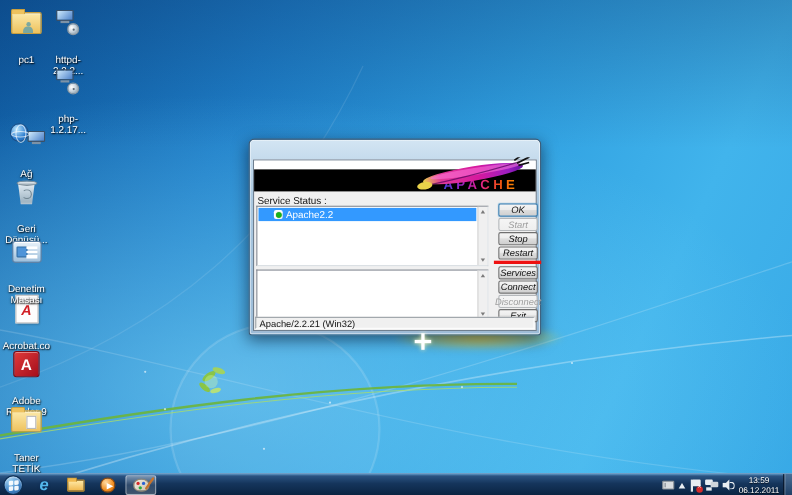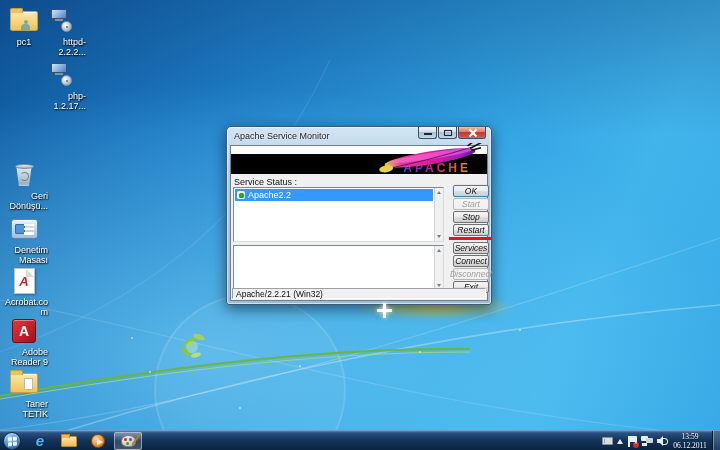--- a/index.html
+++ b/index.html
@@ -11,22 +11,22 @@
       linear-gradient(180deg, rgba(8,42,92,.28), rgba(0,0,0,0) 30%),
       linear-gradient(115deg, #0f5aa0 0%, #1e7ec8 28%, #2f9fe0 55%, #41b4ec 78%, #38a9e6 100%);
   }
   svg.deco { position:absolute; left:0; top:0; z-index:1; pointer-events:none; }
 
   
   .dicon { position:absolute; width:48px; display:flex; flex-direction:column;
     align-items:center; z-index:2; cursor:default; }
   .dicon .art { width:34px; height:30px; position:relative; display:flex;
     align-items:center; justify-content:center; }
-  .dicon .lbl { margin-top:2px; font-size:9px; line-height:9.5px; color:#fff;
-    text-align:right; text-shadow:0 1px 2px rgba(0,0,0,.85), 1px 1px 1px rgba(0,0,0,.6);
+  .dicon .lbl { margin-top:14px; font-size:9px; line-height:9.5px; color:#fff;
+    text-align:center; text-shadow:0 1px 2px rgba(0,0,0,.85), 1px 1px 1px rgba(0,0,0,.6);
     max-width:48px; word-wrap:break-word; }
   
   .folder { width:28px; height:20px; position:relative;
     background:linear-gradient(180deg,#fce9a8,#eec25e); border:1px solid #c99f3e;
     border-radius:2px; box-shadow:inset 0 1px 0 rgba(255,255,255,.7); }
   .folder::before { content:""; position:absolute; left:-1px; top:-4px; width:11px;
     height:4px; background:#eec25e; border:1px solid #c99f3e; border-bottom:none;
     border-radius:2px 2px 0 0; }
   .person { position:absolute; left:10px; top:8px; width:9px; height:10px; }
   .person::before { content:""; position:absolute; left:2.5px; top:0; width:4px;
@@ -142,21 +142,21 @@
   #listbox2 { position:absolute; left:2px; top:99px; width:211px; height:46px; }
   .vscroll { position:absolute; right:0; top:0; bottom:0; width:9px; background:#f0f0f0;
     border-left:1px solid #d4d4d4; }
   .sb-up,.sb-dn { position:absolute; left:1px; width:7px; height:7px; }
   .sb-up { top:1px; } .sb-dn { bottom:1px; }
   .sb-up::after { content:""; position:absolute; left:1px; top:2px;
     border:2.5px solid transparent; border-bottom:3.5px solid #7a7a7a; border-top:none; }
   .sb-dn::after { content:""; position:absolute; left:1px; top:2px;
     border:2.5px solid transparent; border-top:3.5px solid #7a7a7a; border-bottom:none; }
   #svc-row { position:absolute; left:1px; top:1px; right:10px; height:12px;
-    background:#3399ff; display:flex; align-items:center; padding-left:2px; gap:3px; }
+    background:#3399ff; display:flex; align-items:center; padding-left:14px; gap:3px; }
   #svc-dot { width:8px; height:8px; background:#fff; border-radius:2px; position:relative; }
   #svc-dot::after { content:""; position:absolute; left:1.5px; top:1.5px; width:5px; height:5px;
     border-radius:50%; background:#19b219; box-shadow:0 0 1px #0a7a0a; }
   #svc-name { font-size:9px; color:#fff; }
   #statusbar { position:absolute; left:1px; right:1px; bottom:1px; height:11px;
     background:#f0f0f0; border:1px solid; border-color:#9aa0a6 #fdfdfd #fdfdfd #9aa0a6;
     font-size:8.5px; color:#111; padding-left:3px; line-height:10px; }
   .wbtn { position:absolute; left:222px; width:36px; height:12px; font-size:8.5px;
     display:flex; align-items:center; justify-content:center; color:#111;
     background:linear-gradient(180deg,#f4f4f4,#ececec 45%,#dedede 50%,#cfcfcf);
@@ -228,21 +228,21 @@
   .net-ic::after { content:""; position:absolute; right:0; top:2px; width:7px; height:5px;
     background:#cfd6db; border-radius:1px; }
   .spk-ic { position:relative; width:11px; height:10px; }
   .spk-ic::before { content:""; position:absolute; left:0; top:3px; width:3px; height:4px;
     background:#e8eef2; }
   .spk-ic::after { content:""; position:absolute; left:1px; top:0;
     border:5px solid transparent; border-right:5px solid #e8eef2; border-left:none; }
   .spk-ic .wav { position:absolute; right:0; top:1.5px; width:5px; height:7px;
     border:1.5px solid #e8eef2; border-left:none; border-radius:0 5px 5px 0; }
   #clock { position:absolute; right:9px; top:1px; width:42px; text-align:center;
-    color:#fff; font-size:7.5px; line-height:9px; text-shadow:0 1px 1px rgba(0,0,0,.8);font-family:Liberation Serif, serif; }
+    color:#fff; font-size:7.5px; line-height:9px; text-shadow:0 1px 1px rgba(0,0,0,.8); }
   #show-desktop { position:absolute; right:0; top:0; width:8px; height:20px;
     background:linear-gradient(180deg,#4a6f96,#1d3d63); border-left:1px solid #071527;
     box-shadow:inset 1px 0 0 rgba(255,255,255,.35); }
 </style>
 </head>
 <body>
 
 <div id="desktop">
 
   <svg class="deco" width="720" height="450" viewBox="0 0 720 450">
@@ -293,20 +293,30 @@
   <div class="dicon" style="left:38px;top:60px">
     <div class="art">
       <div class="mini-mon" style="left:6px;top:3px">
           <div class="scr"></div>
           <div class="stand"></div>
         </div>
       <div class="cd" style="left:16px;top:15px"></div>
     </div>
     <div class="lbl">php-1.2.17...</div>
   </div>
+  <div class="dicon" style="left:0;top:110px">
+    <div class="art">
+      <div class="mini-mon" style="right:0;top:9px;left:auto">
+          <div class="scr"></div>
+          <div class="stand"></div>
+        </div>
+      <div class="globe" style="left:2px;top:2px"></div>
+    </div>
+    <div class="lbl">Ağ</div>
+  </div>
   <div class="dicon" style="left:0;top:160px">
     <div class="art">
       <div class="bin">
           <div class="body"></div>
           <div class="rim"></div>
           <div class="swirl"></div>
         </div>
     </div>
     <div class="lbl">Geri Dönüşü...</div>
   </div>
@@ -331,34 +341,20 @@
   <div class="dicon" style="left:0;top:368px">
     <div class="art">
         <div class="folder">
           <span class="page-peek"></span>
         </div>
       </div>
     <div class="lbl">Taner TETİK</div>
   </div>
 
   <div id="win">
-    <div id="titlebar">
-      <span id="titletext">Apache Service Monitor</span>
-      <div id="caps">
-        <div class="cap min">
-            <span class="glyph-min"></span>
-          </div>
-        <div class="cap max">
-            <span class="glyph-max"></span>
-          </div>
-        <div class="cap close">
-            <span class="glyph-close"></span>
-          </div>
-      </div>
-    </div>
     <div id="client">
       <div id="banner-white"></div>
       <div id="banner-black">
         <span id="apache-word">APACHE</span>
       </div>
       <svg id="feather" width="112" height="30" viewBox="0 0 112 30">
         <defs>
           <linearGradient id="fg" x1="0" y1="0" x2="1" y2="0">
             <stop offset="0" stop-color="#e8d24a"></stop>
               <stop offset="0.18" stop-color="#e03a9a"></stop>

